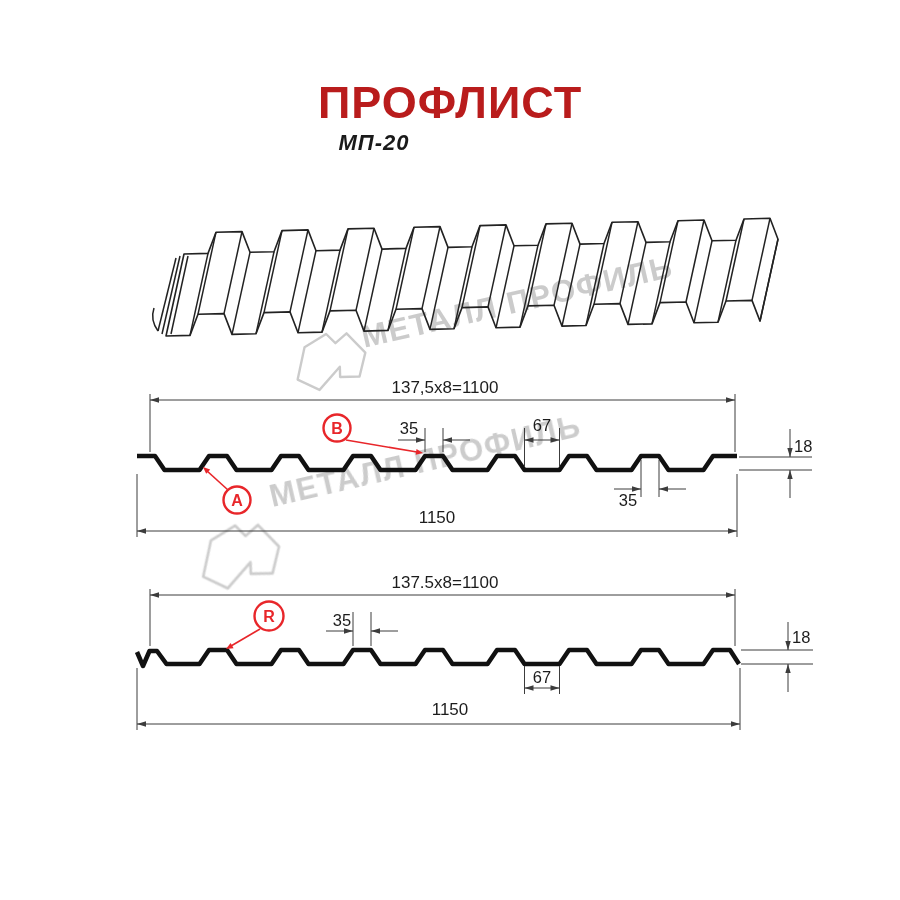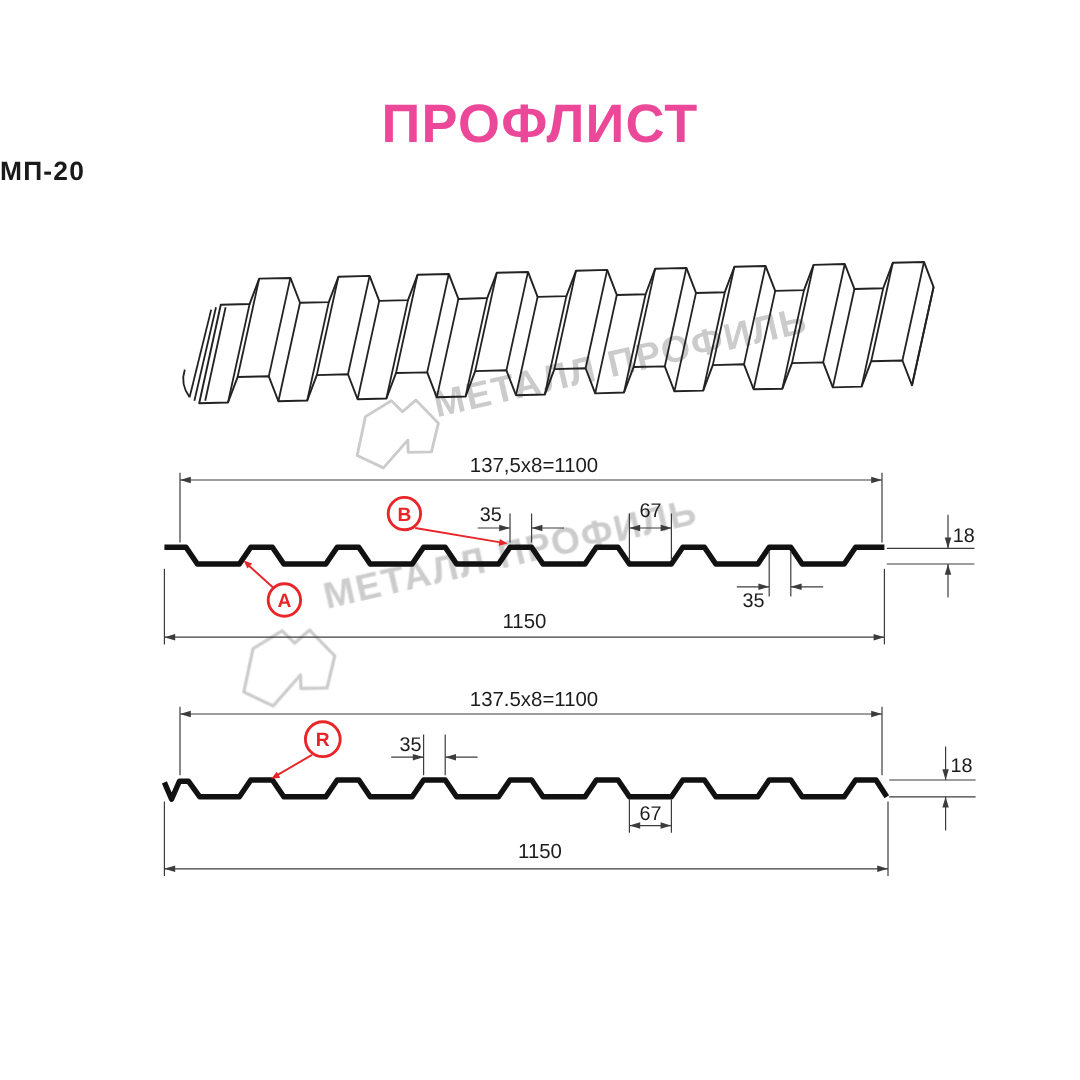--- a/index.html
+++ b/index.html
@@ -1,21 +1,21 @@
 <!DOCTYPE html>
 <html><head>
 <meta charset="utf-8">
 <style>
   html,body{margin:0;padding:0;background:#fff;}
   #page{position:relative;width:900px;height:900px;background:#fff;overflow:hidden;
         font-family:"Liberation Sans",sans-serif;}
   .title{position:absolute;top:80px;left:0;width:900px;text-align:center;
-         font-size:45px;font-weight:700;letter-spacing:1px;color:#ec4899;line-height:1;}
-  .subtitle{position:absolute;top:132px;left:0;width:748px;text-align:left;
-         font-size:22px;font-weight:700;letter-spacing:1px;color:#1a1a1a;line-height:1;}
+         font-size:45px;font-weight:700;letter-spacing:1px;color:#b91c1c;line-height:1;}
+  .subtitle{position:absolute;top:132px;left:0;width:748px;text-align:center;
+         font-size:22px;font-weight:700;letter-spacing:1px;color:#1a1a1a;line-height:1;font-style:italic;}
   .footer{position:absolute;top:797px;left:0;width:900px;text-align:center;
          font-size:21px;font-weight:700;letter-spacing:0.5px;color:#1a1a1a;line-height:1;}
   svg{position:absolute;top:0;left:0;}
   .dimtxt{font-family:"Liberation Sans",sans-serif;font-size:16.5px;fill:#1c1c1c;}
   .dimtxt-big{font-family:"Liberation Sans",sans-serif;font-size:17px;fill:#1c1c1c;}
   .wm-text{font-family:"Liberation Sans",sans-serif;font-size:31px;font-weight:700;
            fill:#c9c9c9;letter-spacing:1.5px;}
   .wm-logo{fill:none;stroke:#c9c9c9;stroke-width:2.4;stroke-linejoin:round;}
   .redline{stroke:#e8262a;stroke-width:1.6;fill:none;}
   .redfill{fill:#e8262a;stroke:none;}

